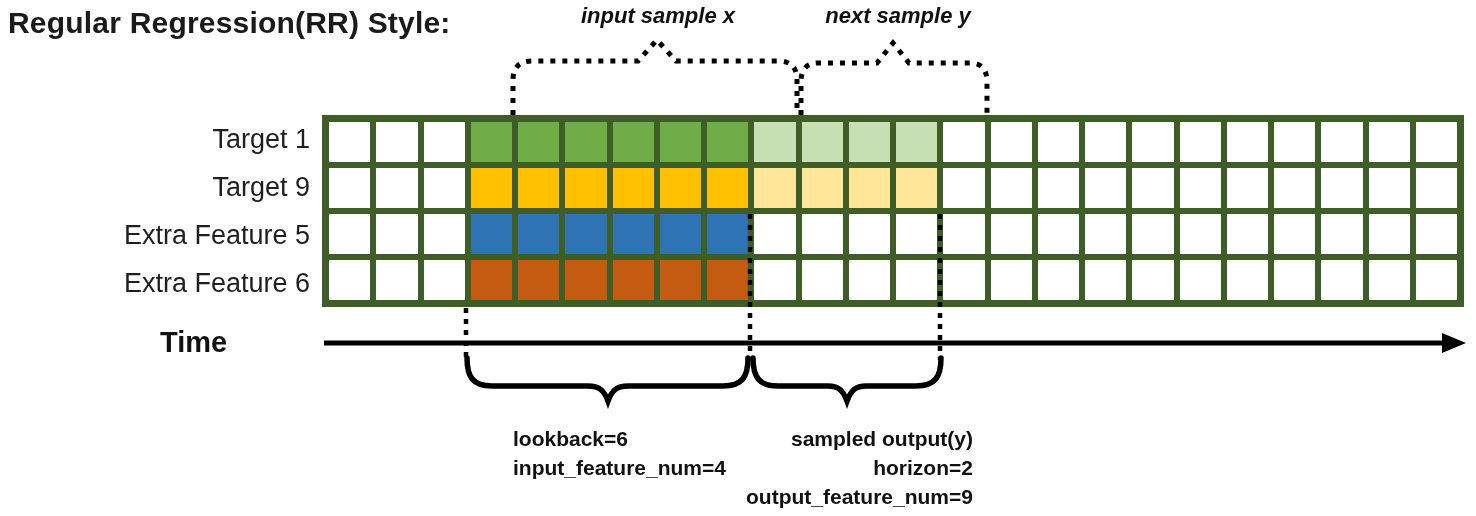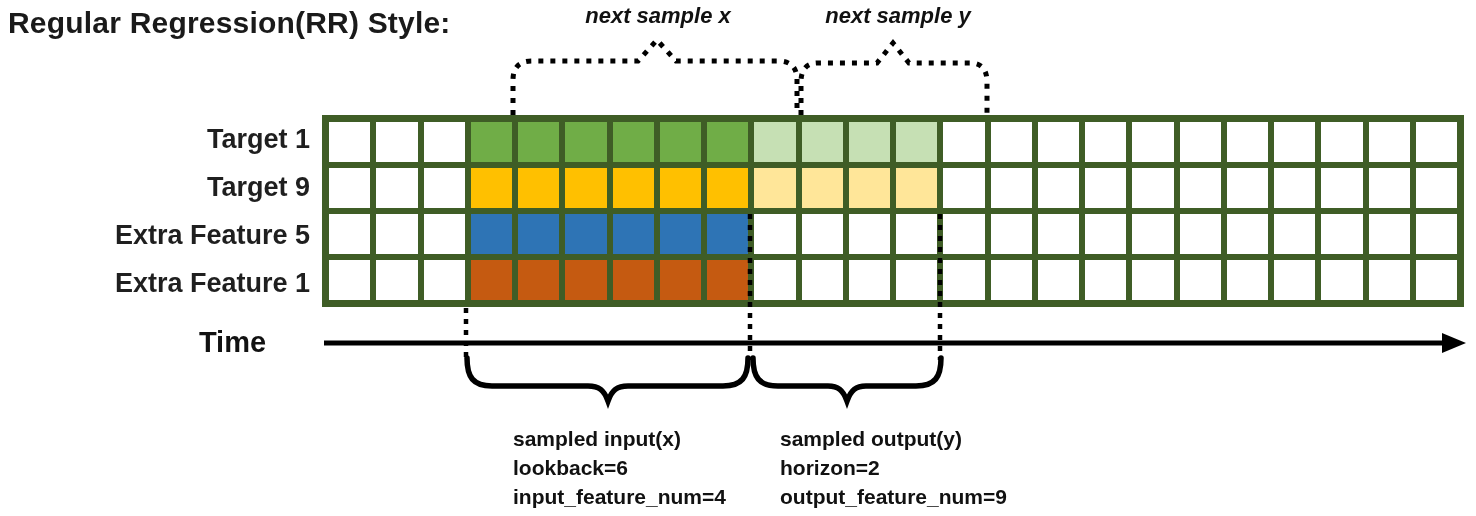--- a/index.html
+++ b/index.html
@@ -39,21 +39,21 @@
   #row-labels {
     position: absolute;
     left: 0px; top: 115px;
     width: 310px;
   }
   .row-label {
     height: 48px;
     line-height: 48px;
     text-align: right;
     font-size: 27px;
-    font-weight: 700;
+    font-weight: 400;
     color: #1f1f1f;
     white-space: nowrap;
   }
 
   #sample-grid {
     position: absolute;
     left: 322px; top: 115px;
     width: 1142px; height: 192px;
     box-sizing: border-box;
     display: grid;
@@ -62,21 +62,21 @@
     gap: 6px;
     padding: 7px;
     z-index: 1;
   }
   .cell { width: 100%; height: 100%; }
 
   .time-label {
     position: absolute;
     left: 160px; top: 326px;
     width: 145px;
-    text-align: center;
+    text-align: left;
     font-size: 29px;
     font-weight: 700;
     color: #111111;
   }
 
   svg.overlay {
     position: absolute;
     left: 0; top: 0;
     width: 1476px; height: 516px;
     z-index: 2;
@@ -86,37 +86,37 @@
   .sample-note {
     position: absolute;
     top: 424px;
     font-size: 21px;
     font-weight: 600;
     color: #111111;
     line-height: 29px;
     white-space: nowrap;
   }
   .sample-note.input-note { left: 513px; }
-  .sample-note.output-note { left: 780px; }
+  .sample-note.output-note { left: 746px; text-align: right; }
 </style>
 </head>
 <body>
 
 <div class="canvas">
 
   <div class="title">Regular Regression(RR) Style:</div>
 
-  <div class="brace-label next-x">next sample x</div>
+  <div class="brace-label next-x">input sample x</div>
   <div class="brace-label next-y">next sample y</div>
 
   <div id="row-labels">
       <div class="row-label">Target 1</div>
       <div class="row-label">Target 9</div>
       <div class="row-label">Extra Feature 5</div>
-      <div class="row-label">Extra Feature 1</div>
+      <div class="row-label">Extra Feature 6</div>
     </div>
 
   <div id="sample-grid" style="background: rgb(63, 93, 38);">
       <div class="cell" style="background: rgb(255, 255, 255);"></div>
       <div class="cell" style="background: rgb(255, 255, 255);"></div>
       <div class="cell" style="background: rgb(255, 255, 255);"></div>
       <div class="cell" style="background: rgb(112, 173, 71);"></div>
       <div class="cell" style="background: rgb(112, 173, 71);"></div>
       <div class="cell" style="background: rgb(112, 173, 71);"></div>
       <div class="cell" style="background: rgb(112, 173, 71);"></div>
@@ -227,21 +227,20 @@
     <line x1="466" y1="308" x2="466" y2="360" stroke="#000000" stroke-width="4.5" stroke-dasharray="5 6"></line>
     <line x1="750" y1="214" x2="750" y2="360" stroke="#000000" stroke-width="4.5" stroke-dasharray="5 6"></line>
     <line x1="940" y1="214" x2="940" y2="360" stroke="#000000" stroke-width="4.5" stroke-dasharray="5 6"></line>
 
     <path d="M467,358 C467,377 473,386 492,386 L588,386 C599,386 604,390 608,401 C612,390 617,386 628,386 L723,386 C742,386 748,377 748,358" fill="none" stroke="#000000" stroke-width="5.5" stroke-linecap="round"></path>
 
     <path d="M753,358 C753,377 759,386 778,386 L828,386 C838,386 843,390 847,401 C851,390 856,386 866,386 L916,386 C935,386 941,377 941,358" fill="none" stroke="#000000" stroke-width="5.5" stroke-linecap="round"></path>
   </svg>
 
   <div class="sample-note input-note">
-    <div>sampled input(x)</div>
     <div>lookback=6</div>
     <div>input_feature_num=4</div>
   </div>
 
   <div class="sample-note output-note">
     <div>sampled output(y)</div>
     <div>horizon=2</div>
     <div>output_feature_num=9</div>
   </div>
 

